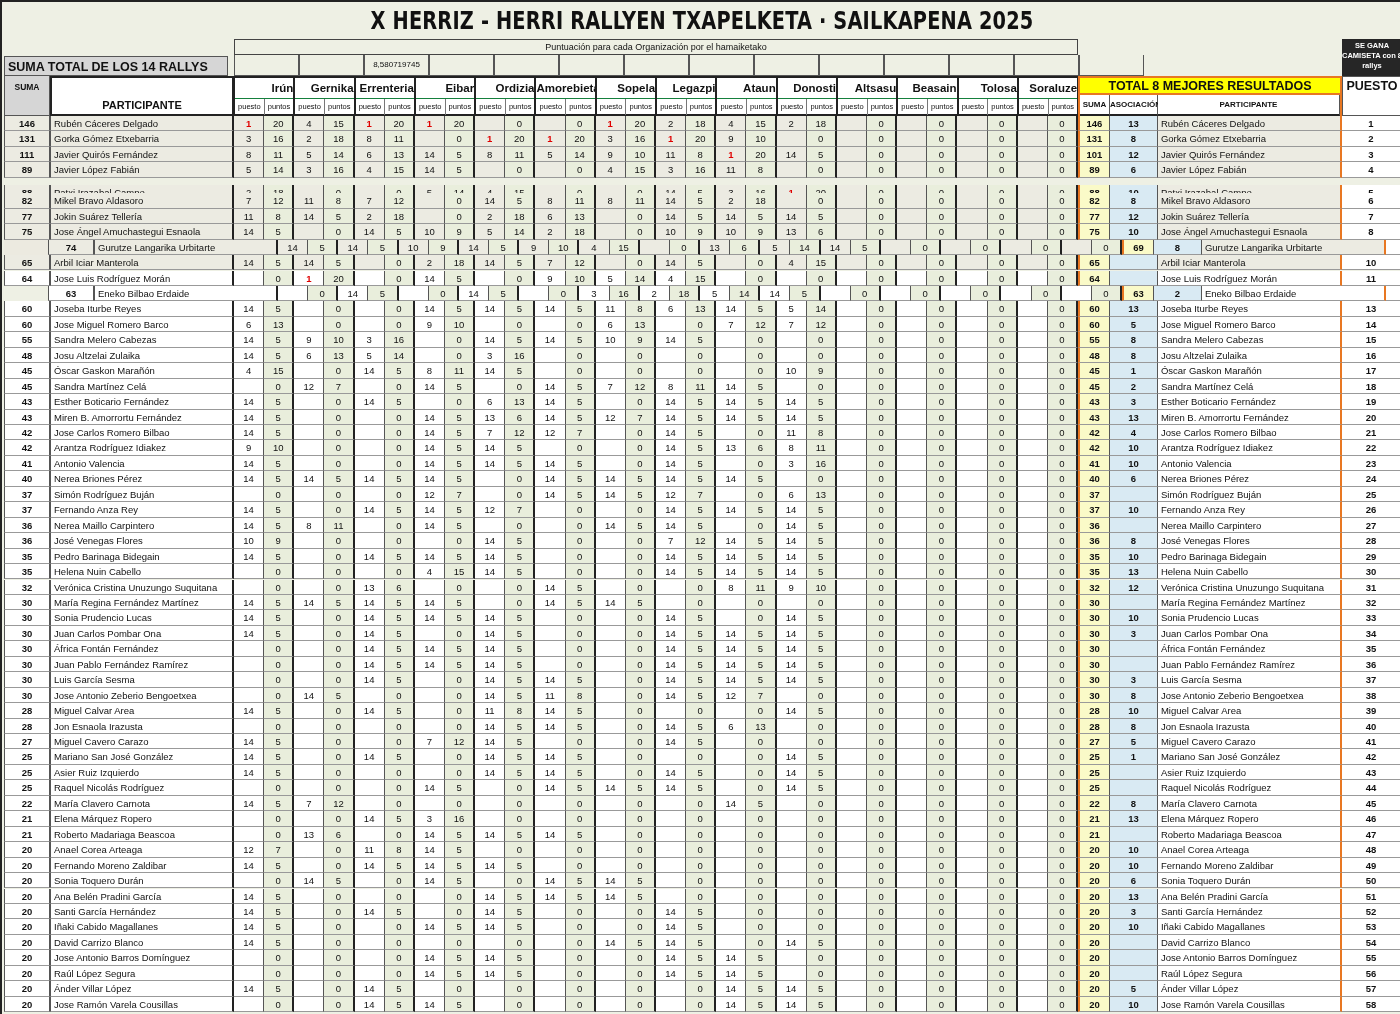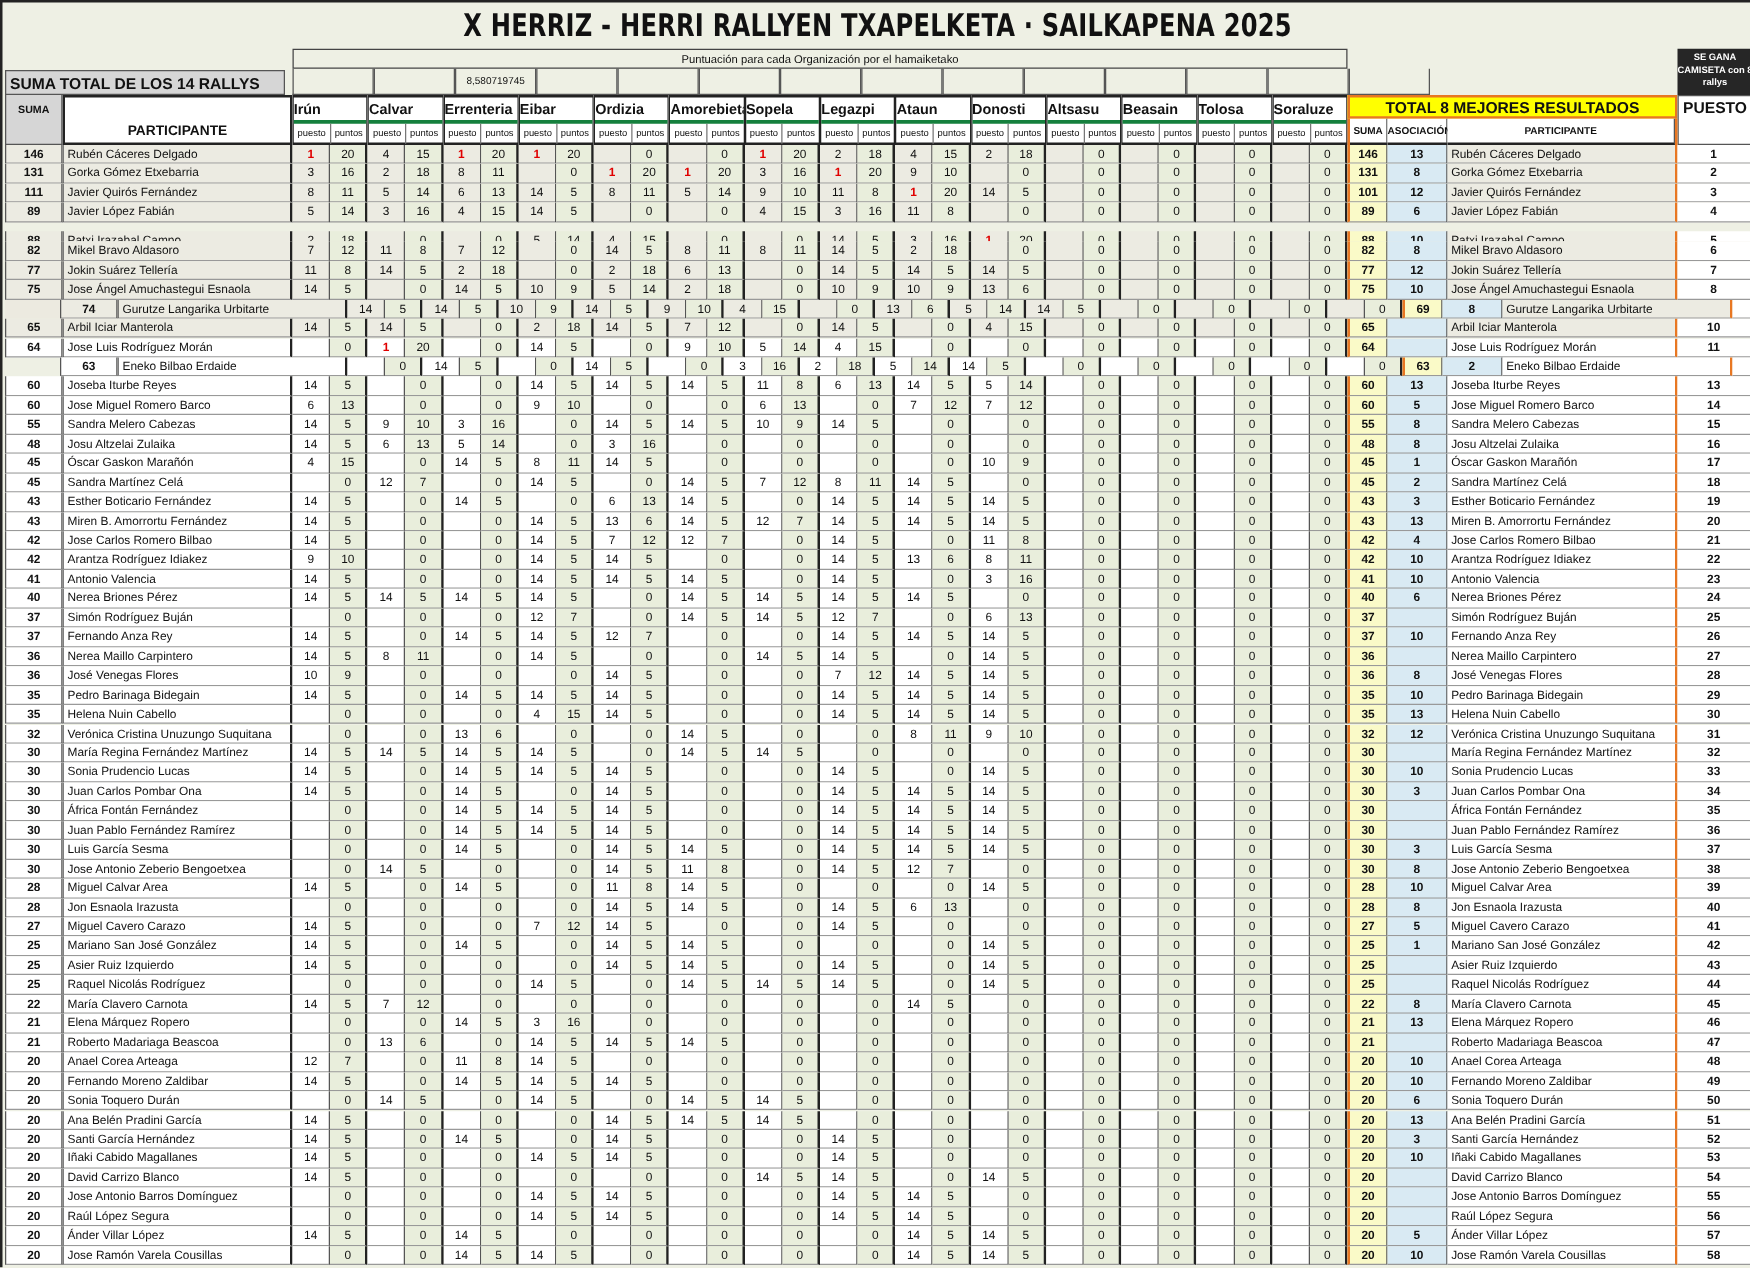--- a/index.html
+++ b/index.html
@@ -8,21 +8,21 @@
   .sheet { position: absolute; left: 0; top: 0; width: 1400px; height: 1014px; background: #eef0e4; border-top: 2px solid #222; border-left: 2px solid #222; }
   .title { position: absolute; left: 0; top: 0; width: 1400px; height: 36px; text-align: center; font-weight: bold; font-size: 25px; line-height: 38px; letter-spacing: 0.2px; font-family: "DejaVu Sans", sans-serif; font-stretch: condensed; transform: scaleX(0.86); transform-origin: 700px 0; }
   .subtitle { position: absolute; left: 232px; top: 37px; width: 844px; height: 16px; border: 1px solid #444; text-align: center; font-size: 9px; line-height: 15px; background: #eef0e4; }
   .blank-row { position: absolute; left: 232px; top: 53px; height: 21px; display: flex; }
   .blank-row div { width: 65px; height: 21px; border: 1px solid #555; border-top: none; font-size: 8px; text-align: center; line-height: 20px; }
   .suma-total { position: absolute; left: 2px; top: 54px; width: 224px; height: 20px; background: #d6d6d6; font-weight: bold; font-size: 12.5px; line-height: 20px; padding-left: 3px; border: 1px solid #555; }
   .suma-head { position: absolute; left: 2px; top: 74px; width: 46px; height: 40px; background: #d6d6d6; font-weight: bold; font-size: 8.5px; text-align: center; padding-top: 6px; border: 1px solid #555; border-top: none; }
   .part-head { position: absolute; left: 48px; top: 74px; width: 184px; height: 40px; background: #fff; font-weight: bold; font-size: 11px; text-align: center; line-height: 14px; padding-top: 20px; border: 2px solid #222; }
   .rally-heads { position: absolute; left: 232px; top: 74px; height: 40px; display: flex; }
   .rally-head { width: 60.3px; height: 40px; background: #fff; border: 2px solid #222; border-left-width: 1px; border-right-width: 1px; }
-  .rally-name { height: 21px; text-align: left; font-weight: bold; font-size: 11.5px; line-height: 20px; border-bottom: 3px solid #15803d; white-space: nowrap; overflow: hidden; }
+  .rally-name { height: 21px; text-align: right; font-weight: bold; font-size: 11.5px; line-height: 20px; border-bottom: 1px solid #15803d; white-space: nowrap; overflow: hidden; }
   .rally-sub { display: flex; height: 16px; }
   .rally-sub span { flex: 1; font-size: 7.5px; text-align: center; line-height: 15px; border-right: 1px solid #777; }
   .rally-sub span:last-child { border-right: none; }
   .camiseta { position: absolute; left: 1340px; top: 37px; width: 60px; height: 37px; background: #262626; color: #fff; font-weight: bold; font-size: 7.5px; text-align: center; line-height: 10px; padding-top: 2px; }
   .total-head { position: absolute; left: 1076px; top: 74px; width: 264px; height: 19px; background: #ffff00; border: 2px solid #e87722; font-weight: bold; font-size: 12.5px; text-align: center; line-height: 16px; }
   .puesto-head { position: absolute; left: 1340px; top: 74px; width: 60px; height: 40px; background: #fff; border: 1px solid #555; font-weight: bold; font-size: 12.5px; text-align: center; line-height: 18px; }
   .right-sub { position: absolute; left: 1076px; top: 93px; height: 21px; display: flex; border-left: 2px solid #e87722; border-right: 2px solid #e87722; }
   .right-sub div { background: #fff; font-weight: bold; font-size: 8px; text-align: center; line-height: 20px; border-right: 1px solid #555; border-bottom: 2px solid #222; }
   .rows { position: absolute; left: 2px; top: 114px; }
   .row { position: absolute; left: 0; height: 15.45px; display: flex; font-size: 9.5px; line-height: 15px; }
@@ -74,21 +74,21 @@
   <div class="part-head">PARTICIPANTE</div>
   <div class="rally-heads" id="rally-heads">
       <div class="rally-head">
         <div class="rally-name">Irún</div>
         <div class="rally-sub">
           <span>puesto</span>
           <span>puntos</span>
         </div>
       </div>
       <div class="rally-head">
-        <div class="rally-name">Calvar</div>
+        <div class="rally-name">Gernika</div>
         <div class="rally-sub">
           <span>puesto</span>
           <span>puntos</span>
         </div>
       </div>
       <div class="rally-head">
         <div class="rally-name">Errenteria</div>
         <div class="rally-sub">
           <span>puesto</span>
           <span>puntos</span>

